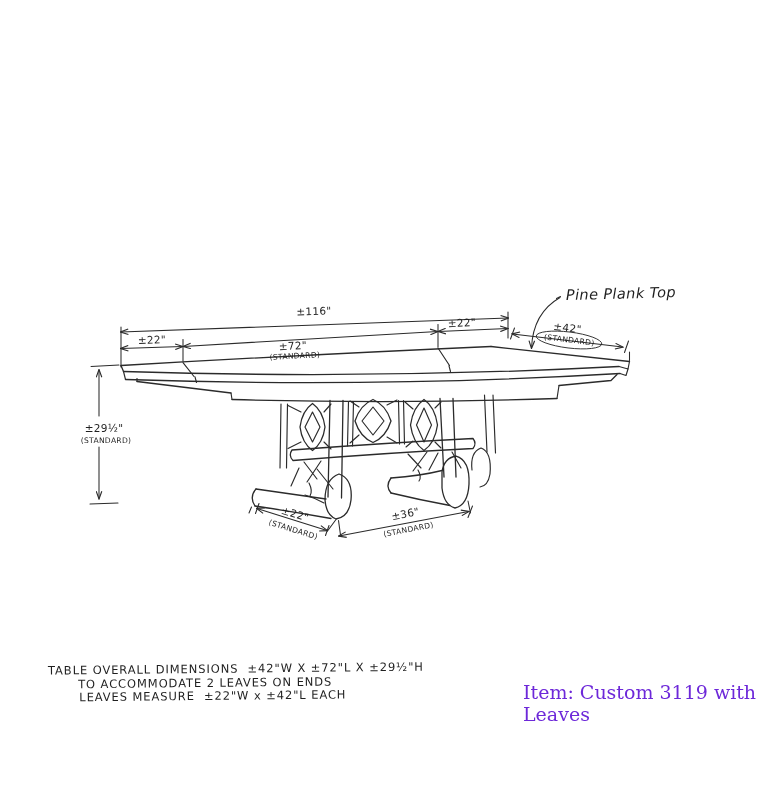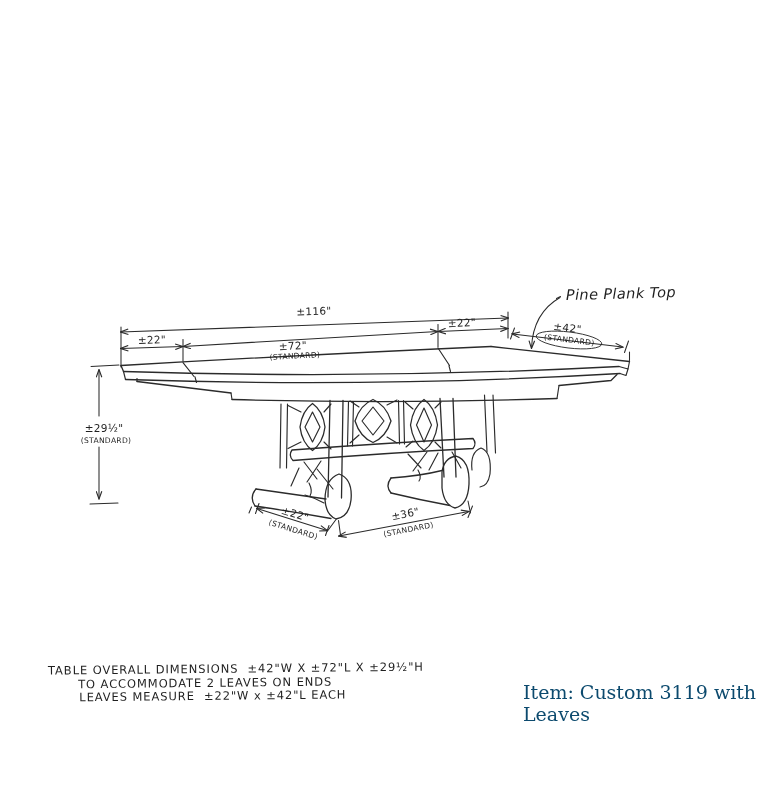--- a/index.html
+++ b/index.html
@@ -28,21 +28,21 @@
     position:absolute;white-space:pre;
     font-size:11.5px;letter-spacing:0.9px;line-height:13px;
     font-family:"DejaVu Sans",sans-serif;
   }
   .note-1{left:41px;top:661px;}
   .note-2{left:71px;top:675px;}
   .note-3{left:72px;top:688px;}
   .item-label{
     position:absolute;left:523px;top:681px;
     font-family:"DejaVu Serif","Liberation Serif",serif;
-    font-size:19px;color:#0c4a6e;
+    font-size:19px;color:#6d28d9;
   }
 </style>
 </head>
 <body>
 
 <div class="page">
 
 <svg width="768" height="790" viewBox="0 0 768 790">
   <defs>
     <marker id="arrow" viewBox="0 0 8 6" refX="7" refY="3" markerWidth="9" markerHeight="7" orient="auto-start-reverse" markerUnits="userSpaceOnUse">

